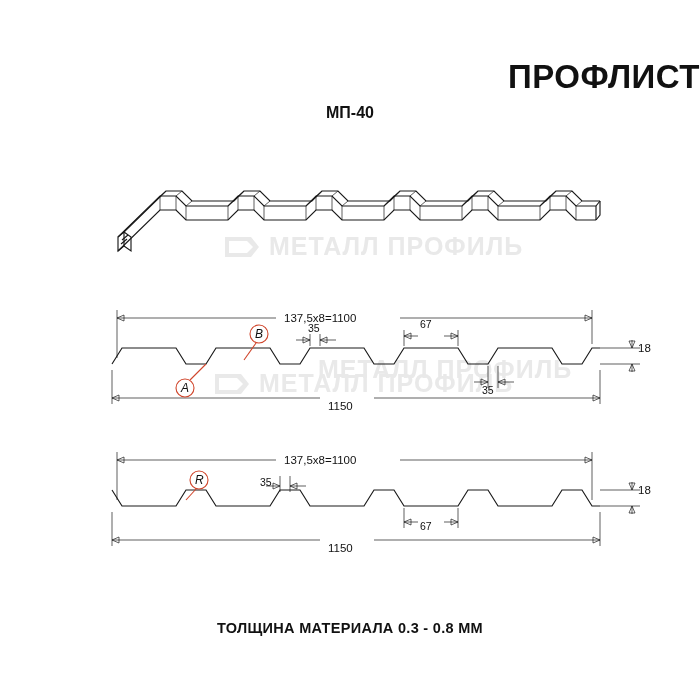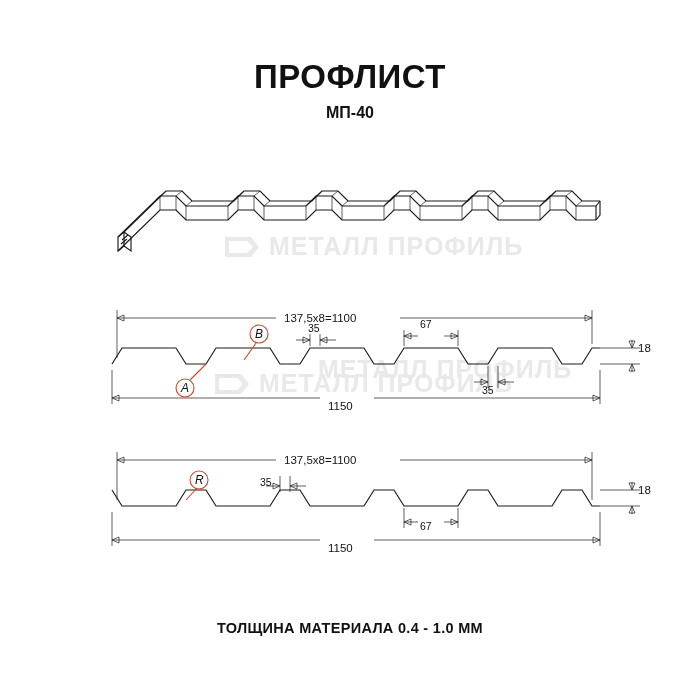--- a/index.html
+++ b/index.html
@@ -19,21 +19,21 @@
     position: absolute;
     inset: 0;
     width: 700px;
     height: 700px;
   }
   .title {
     position: absolute;
     top: 58px;
     left: 0;
     width: 700px;
-    text-align: center;
+    text-align: right;
     font-size: 33px;
     font-weight: bold;
     letter-spacing: 0.5px;
     color: #111111;
   }
   .subtitle {
     position: absolute;
     top: 104px;
     left: 0;
     width: 700px;
@@ -262,15 +262,15 @@
       <path class="thin" d="M458,522 L451,519 L451,525 Z" fill="#1a1a1a" stroke="none"></path>
       <text class="dim-txt small" x="420" y="530">67</text>
 
       <circle cx="199" cy="480" r="9" fill="none" stroke="#d0452b" stroke-width="1.1"></circle>
       <text class="mark-txt" x="195" y="484" fill="#d0452b">R</text>
       <path d="M196,489 L186,500" fill="none" stroke="#d0452b" stroke-width="1.1"></path>
     </g>
 
   </svg>
 
-  <div class="footer-note">ТОЛЩИНА МАТЕРИАЛА 0.4 - 1.0 ММ</div>
+  <div class="footer-note">ТОЛЩИНА МАТЕРИАЛА 0.3 - 0.8 ММ</div>
 
 </div>
 
 </body></html>

